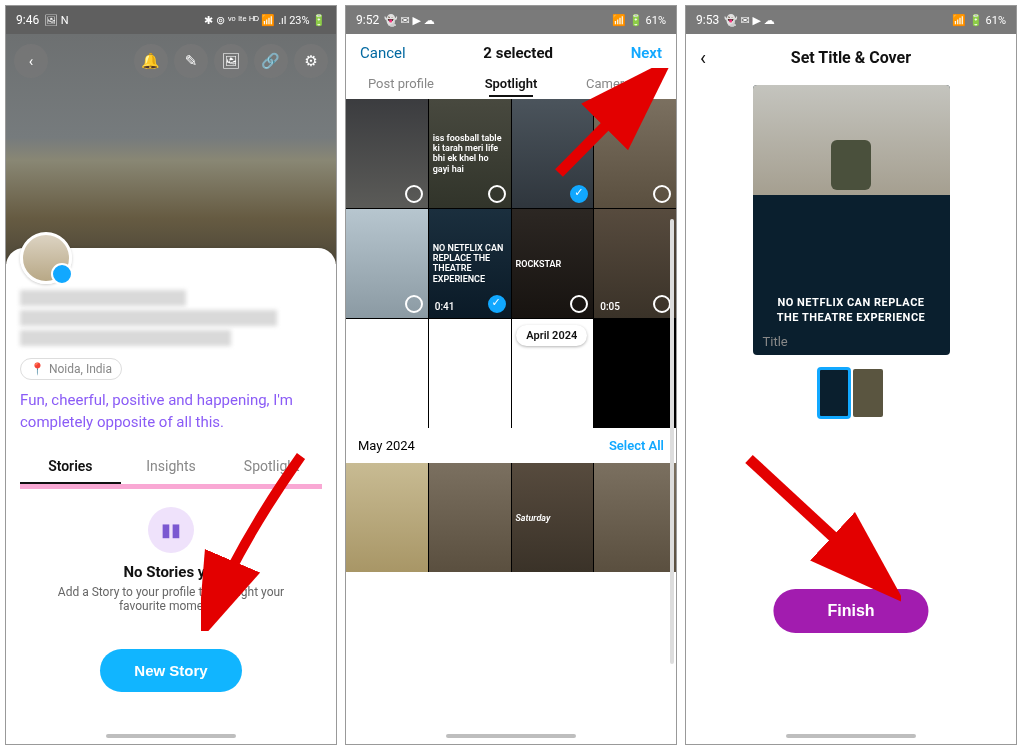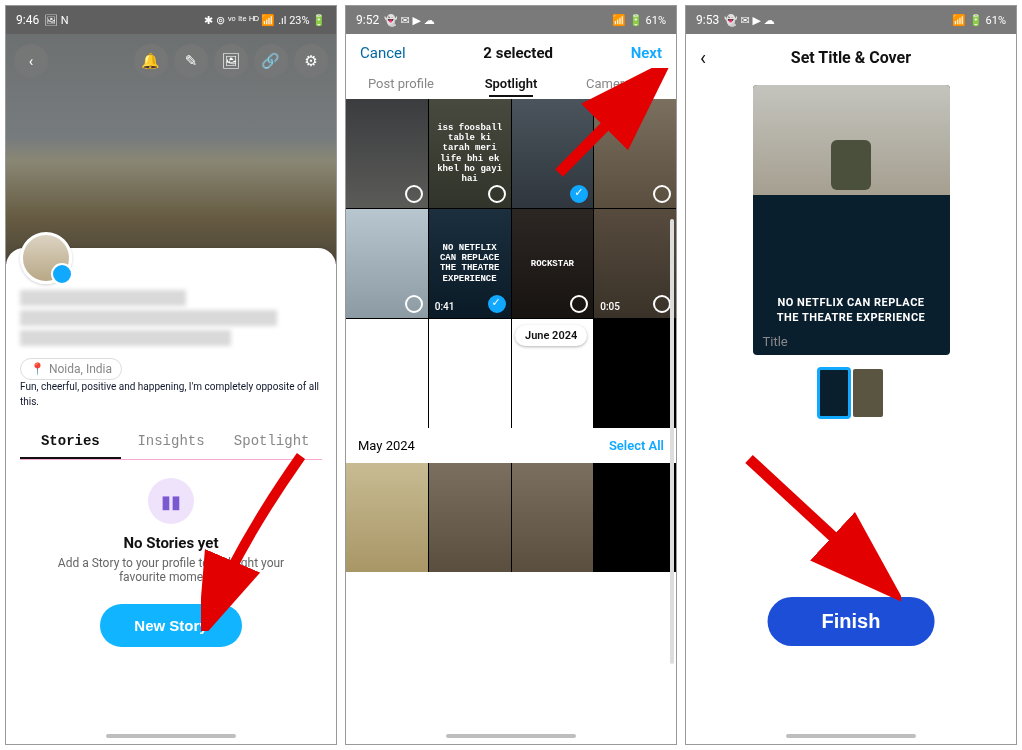--- a/index.html
+++ b/index.html
@@ -84,33 +84,33 @@
   .name-redact {
     height: 16px; background: #d9d9d9; margin-bottom: 4px;
     filter: blur(2px);
   }
   .name-redact.w1{width:55%;} .name-redact.w2{width:85%;} .name-redact.w3{width:70%;}
   .loc-chip {
     display:inline-flex;align-items:center;gap:4px;
     border:1px solid #ddd;border-radius:14px;padding:3px 9px;
     font-size:12px;color:#888;margin-top:8px;
   }
-  .bio { font-size: 10px; color: #0f172a; line-height: 1.45; }
-  .tabs { display:flex; margin-top:16px; border-bottom:1px solid #f9a8d4;font-family:Liberation Mono, monospace; }
+  .bio { font-size: 15px; color: #8b5cf6; line-height: 1.45; margin-top: 10px; }
+  .tabs { display:flex; margin-top:16px; border-bottom:5px solid #f9a8d4; }
   .tab { flex:1;text-align:center;font-size:14px;padding:8px 0;color:#888;cursor:pointer;}
   .tab.active { color:#111;font-weight:600;border-bottom:2px solid #111;}
   .empty { text-align:center; padding:18px 16px 0;}
   .empty .icon-blk{
     width:46px;height:46px;border-radius:50%;background:#efe2fb;
     display:flex;align-items:center;justify-content:center;margin:0 auto 10px;color:#7b59d1;font-size:18px;
   }
   .empty h4{font-size:15px;font-weight:700;color:#111;margin-bottom:4px;}
   .empty p{font-size:12px;color:#666;}
   .primary-btn{
-    display:block;margin:20px auto 0;background:#11b5ff;color:#fff;border:none;
+    display:block;margin:36px auto 0;background:#11b5ff;color:#fff;border:none;
     border-radius:26px;padding:13px 34px;font-size:15px;font-weight:600;cursor:pointer;
   }
   .nav-pill{position:absolute;bottom:6px;left:50%;transform:translateX(-50%);width:130px;height:4px;background:#444;border-radius:3px;opacity:.35;}
 
   
   .s2-header{display:flex;align-items:center;justify-content:space-between;padding:10px 14px;font-size:15px;}
   .s2-header .cancel{color:#0369a1;cursor:pointer;}
   .s2-header .title{font-weight:700;color:#111;}
   .s2-header .next{color:#11a8ff;font-weight:600;cursor:pointer;}
   .s2-tabs{display:flex;font-size:13px;color:#888;padding:4px 0 8px;}
@@ -119,21 +119,21 @@
   .s2-tabs .active::after{content:"";position:absolute;left:30%;right:30%;bottom:-6px;height:2px;background:#111;}
   .grid{display:grid;grid-template-columns:repeat(4,1fr);gap:1px;background:#000;}
   .cell{
     aspect-ratio:0.75;background:#333;position:relative;overflow:hidden;
     font-size:9px;color:#fff;
   }
   .cell .dur{position:absolute;left:6px;bottom:6px;font-size:10px;font-weight:500;}
   .cell .sel{position:absolute;right:5px;bottom:5px;width:18px;height:18px;border-radius:50%;border:2px solid #fff;}
   .cell .sel.on{background:#11a8ff;border-color:#11a8ff;}
   .cell .sel.on::after{content:"✓";color:#fff;font-size:11px;position:absolute;left:2px;top:-1px;}
-  .cell .txt{position:absolute;left:4px;right:4px;top:50%;transform:translateY(-50%);color:#fff;font-size:9px;line-height:1.15;text-align:center;font-weight:600;font-family:Liberation Mono, monospace;}
+  .cell .txt{position:absolute;left:4px;right:4px;top:50%;transform:translateY(-50%);color:#fff;font-size:9px;line-height:1.15;font-weight:600;}
   .month-hdr{display:flex;justify-content:space-between;align-items:center;padding:10px 12px;font-size:13px;}
   .month-hdr .sa{color:#11a8ff;font-weight:600;cursor:pointer;}
   .date-chip{position:absolute;right:6px;background:#fff;color:#111;font-size:11px;font-weight:600;padding:4px 10px;border-radius:12px;box-shadow:0 1px 3px rgba(0,0,0,0.3);}
   .s2-scroll{position:relative;flex:1;overflow:hidden;}
   .scrub{position:absolute;right:2px;top:120px;bottom:80px;width:4px;background:#ddd;border-radius:2px;}
 
   
   .s3-header{display:flex;align-items:center;justify-content:center;padding:14px;position:relative;}
   .s3-header .back{position:absolute;left:14px;font-size:20px;color:#111;cursor:pointer;}
   .s3-header .title{font-size:16px;font-weight:700;color:#111;}
@@ -143,23 +143,23 @@
     display:flex;flex-direction:column;justify-content:flex-end;align-items:center;overflow:hidden;
   }
   .cover-preview .imgtop{position:absolute;top:0;left:0;right:0;height:110px;background:linear-gradient(#c4c4be,#a59f90);}
   .cover-preview .figure{position:absolute;top:55px;left:50%;transform:translateX(-50%);width:40px;height:50px;background:#4a503c;border-radius:6px;}
   .cover-preview .txt{color:#fff;font-weight:700;font-size:11px;text-align:center;line-height:1.3;margin-bottom:30px;letter-spacing:0.5px;padding:0 8px;}
   .cover-preview .titleinput{color:#888;font-size:13px;align-self:flex-start;padding:0 10px 6px;position:absolute;left:0;bottom:0;}
   .thumbs{display:flex;gap:4px;margin-top:14px;}
   .thumb{width:30px;height:48px;background:#5a5540;border-radius:2px;}
   .thumb.active{outline:3px solid #11a8ff;outline-offset:-1px;background:#0a1f2e;}
   .finish-btn{
-    background:#1d4ed8;color:#fff;border:none;border-radius:26px;
-    padding:13px 54px;font-size:20px;font-weight:600;cursor:pointer;
-    position:absolute;bottom:98px;left:50%;transform:translateX(-50%);
+    background:#a21caf;color:#fff;border:none;border-radius:26px;
+    padding:13px 54px;font-size:16px;font-weight:600;cursor:pointer;
+    position:absolute;bottom:111px;left:50%;transform:translateX(-50%);
   }
 
   
   .svg-arrow{position:absolute;pointer-events:none;}
   
   
   .bg-a{background:linear-gradient(#3b3c3f,#5b5b58);}
   .bg-b{background:linear-gradient(#48493f,#31342a);}
   .bg-c{background:linear-gradient(#1b2f3e,#0a1a27);}
   .bg-d{background:linear-gradient(#2c2723,#171310);}
@@ -295,32 +295,35 @@
           <span class="sel"></span>
         </div>
 
       <div class="cell bg-h">
           <span class="dur">0:05</span>
           <span class="sel"></span>
         </div>
       <div class="cell" style="background:#fff"></div>
       <div class="cell" style="background:#fff"></div>
       <div class="cell" style="background:#fff;position:relative">
-        <span class="date-chip" style="top:6px">June 2024</span>
+        <span class="date-chip" style="top:6px">April 2024</span>
       </div>
     </div>
 
     <div class="month-hdr">
       <span>May 2024</span>
       <span class="sa">Select All</span>
     </div>
 
     <div class="grid">
       <div class="cell bg-g"></div>
       <div class="cell bg-e"></div>
+      <div class="cell bg-h">
+          <span class="txt" style="font-style:italic">Saturday</span>
+        </div>
       <div class="cell bg-e"></div>
     </div>
 
     <div class="scrub"></div>
   </div>
 
   <svg class="svg-arrow" style="left:205px;top:62px;width:120px;height:110px;" viewBox="0 0 120 110">
     <defs>
         <marker id="ah2" markerWidth="10" markerHeight="10" refX="6" refY="3" orient="auto">
           <path d="M0,0 L0,6 L9,3 z" fill="#e30000"></path>

